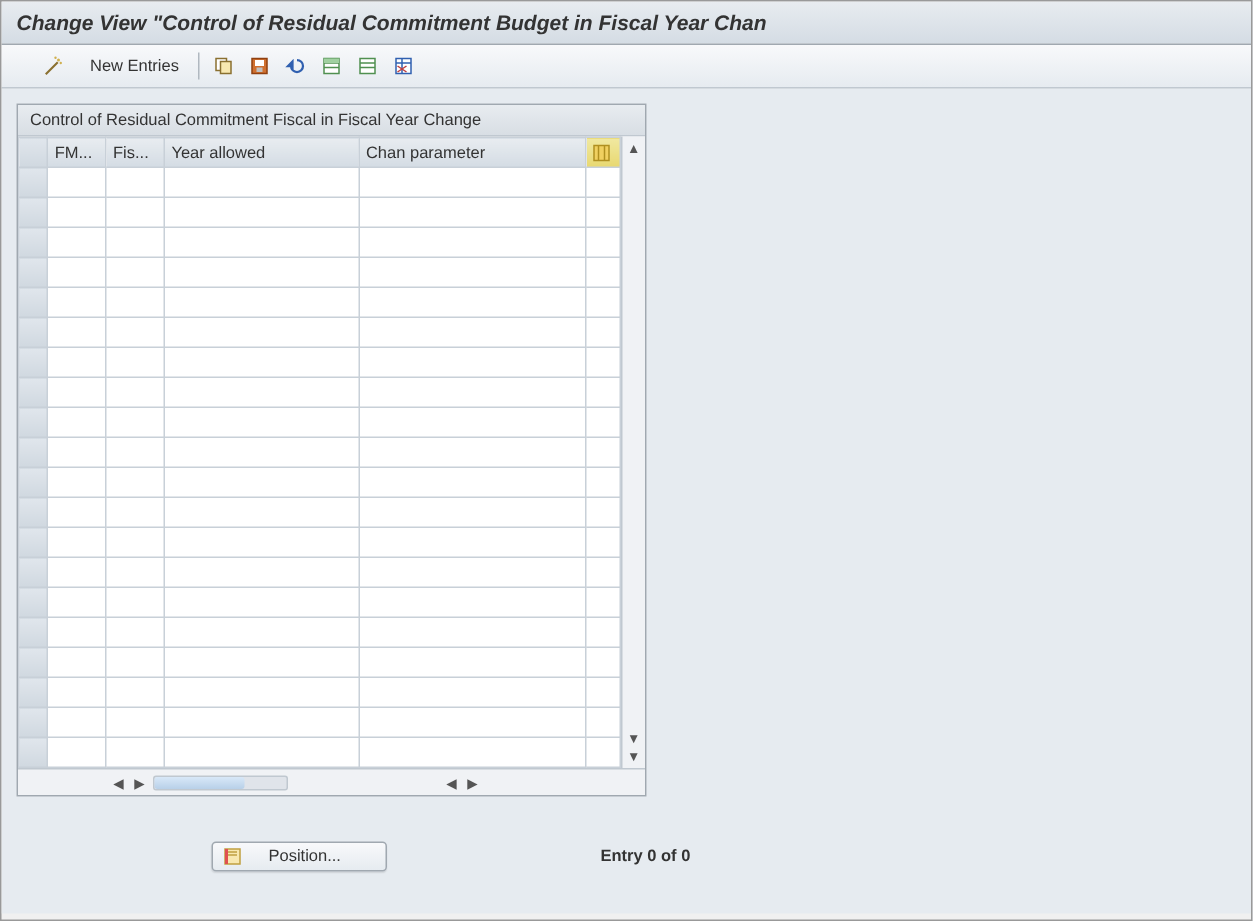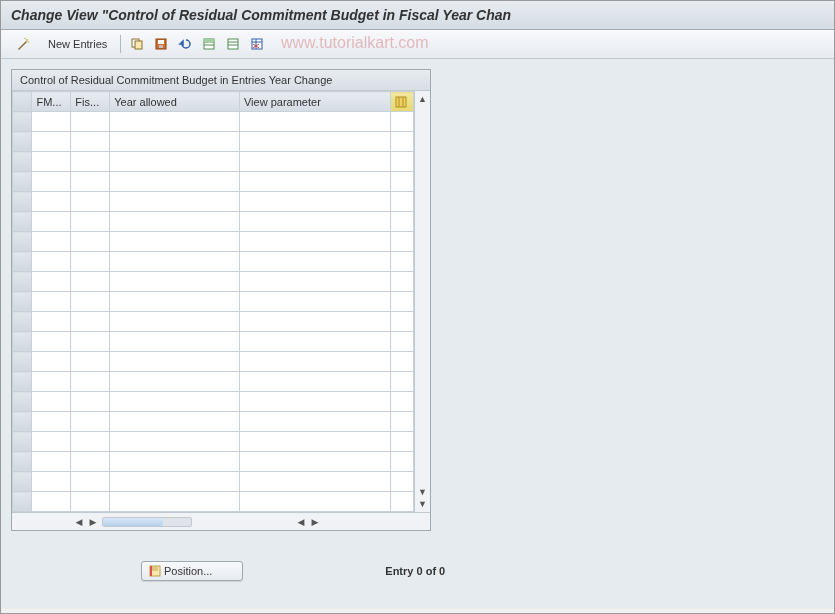--- a/index.html
+++ b/index.html
@@ -18,21 +18,21 @@
       border-bottom: 1px solid #a0a8b0;
     }
     .title-text {
       font-size: 14px;
       font-weight: bold;
       font-style: italic;
       color: #333;
     }
     .toolbar {
       background: linear-gradient(to bottom, #f8f9fb, #e6ebf0);
-      padding: 4px 8px;
+      padding: 4px 20px;
       display: flex;
       align-items: center;
       gap: 4px;
       border-bottom: 1px solid #c0c8d0;
       position: relative;
     }
     .toolbar-btn {
       display: inline-flex;
       align-items: center;
       gap: 4px;
@@ -183,21 +183,21 @@
     .footer-row {
       display: flex;
       align-items: center;
       gap: 12px;
       margin-top: 30px;
       padding-left: 130px;
     }
     .position-btn {
       display: inline-flex;
       align-items: center;
-      gap: 2px;
+      gap: 17px;
       padding: 2px 30px 2px 6px;
       background: linear-gradient(to bottom, #f8f9fb, #e6ebf0);
       border: 1px solid #a0a8b0;
       border-radius: 3px;
       cursor: pointer;
       font-size: 11px;
       color: #333;
       box-shadow: 0 1px 1px rgba(0,0,0,0.1);
     }
     .entry-text {
@@ -277,35 +277,34 @@
     <span>
       <svg width="14" height="14" viewBox="0 0 14 14">
           <rect x="2" y="2" width="10" height="10" fill="#fff" stroke="#3060b0"></rect>
           <line x1="2" y1="5" x2="12" y2="5" stroke="#3060b0"></line>
           <line x1="6" y1="2" x2="6" y2="12" stroke="#3060b0"></line>
           <line x1="3" y1="7" x2="9" y2="11" stroke="#c04040"></line>
           <line x1="3" y1="11" x2="9" y2="7" stroke="#c04040"></line>
         </svg>
     </span>
   </span>
-  <div class="watermark">www.tutorialkart.com</div>
 </div>
 
 <div class="content-area">
   <div class="table-container">
-    <div class="table-title">Control of Residual Commitment Budget in Entries Year Change</div>
+    <div class="table-title">Control of Residual Commitment Fiscal in Fiscal Year Change</div>
     <div class="table-scroll-area">
       <div class="table-main">
         <div class="table-grid" id="grid">
             <div class="grid-row grid-header">
               <div class="grid-cell col-selector"></div>
               <div class="grid-cell col-fm">FM...</div>
               <div class="grid-cell col-fis">Fis...</div>
               <div class="grid-cell col-cfwd">Year allowed</div>
-              <div class="grid-cell col-param">View parameter</div>
+              <div class="grid-cell col-param">Chan parameter</div>
               <div class="grid-cell col-end">
                 <svg width="12" height="12" viewBox="0 0 12 12">
                   <rect x="1" y="1" width="10" height="10" fill="#f0d060" stroke="#b09020"></rect>
                   <line x1="4" y1="1" x2="4" y2="11" stroke="#b09020"></line>
                   <line x1="8" y1="1" x2="8" y2="11" stroke="#b09020"></line>
                 </svg>
               </div>
             </div>
             <div class="grid-row">
               <div class="grid-cell col-selector"></div>

